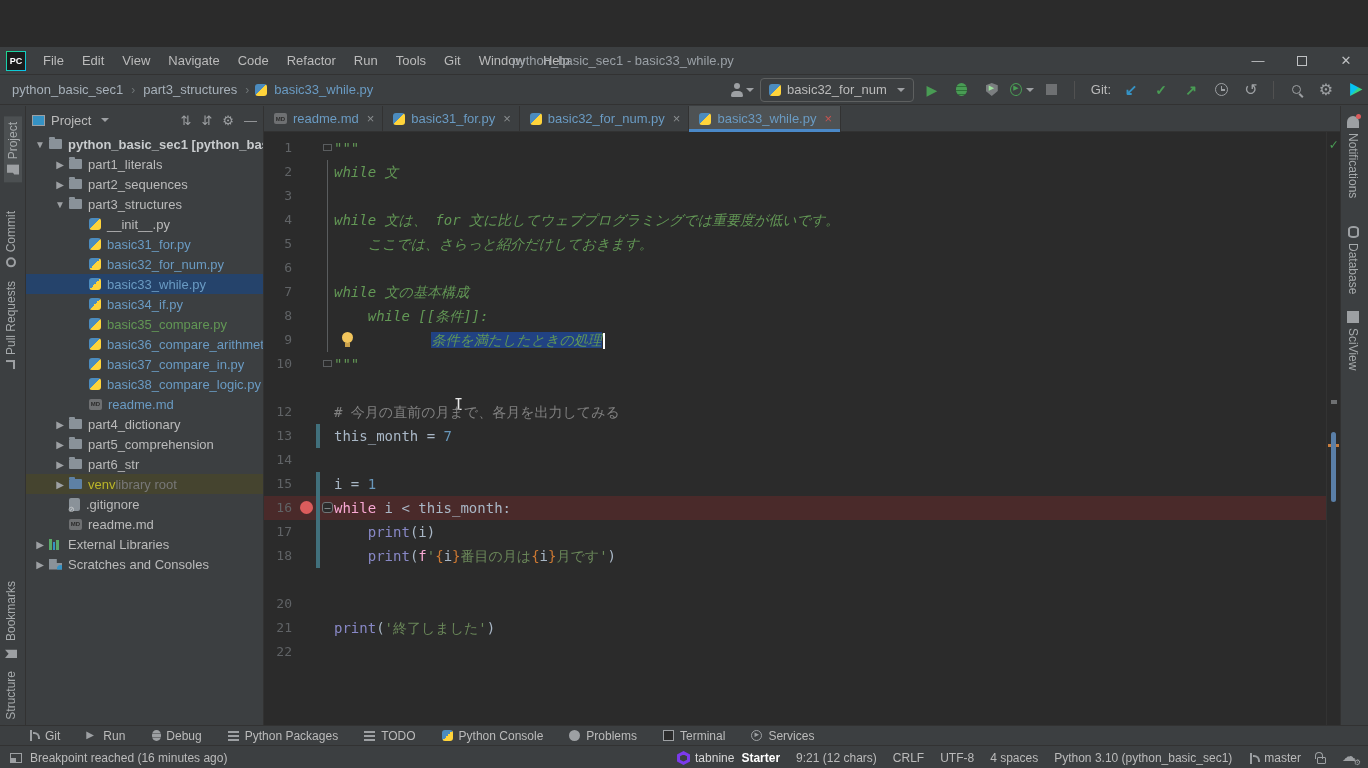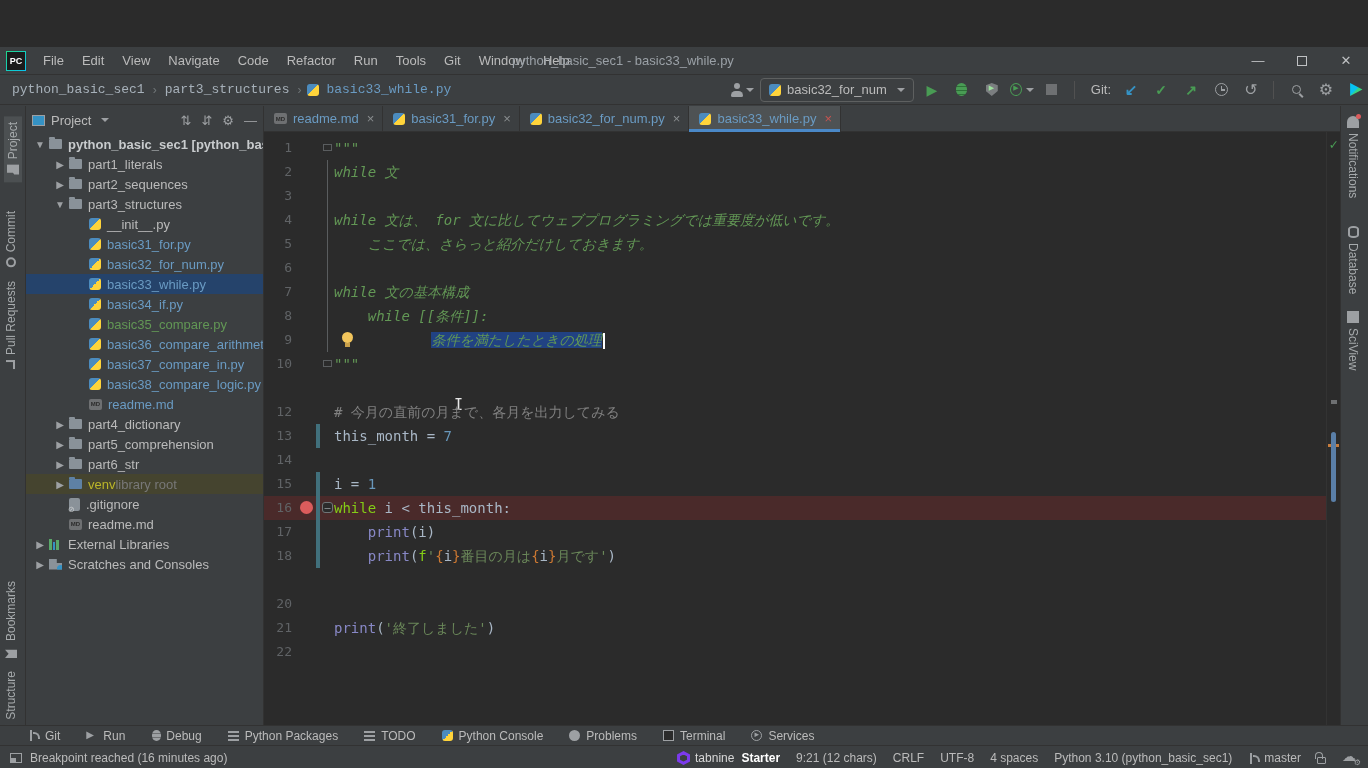--- a/index.html
+++ b/index.html
@@ -15,21 +15,21 @@
   .menus { display:flex; }
   .menu-item { padding:4px 9px; font-size:13px; color:#BBBBBB; cursor:default; }
   .win-title { position:absolute; left:512px; top:6px; font-size:13px; color:#9AA0A6; }
   .win-ctrls { margin-left:auto; display:flex; }
   .win-btn { width:44px; height:27px; display:flex; align-items:center; justify-content:center; color:#BFC1C3; font-size:13px; }
   .win-max-glyph { width:10px; height:10px; border:1px solid #BFC1C3; }
 
   
   .navrow { height:30px; background:#3C3F41; display:flex; align-items:center; border-bottom:1px solid #323232; padding-left:10px; }
   .crumbs { display:flex; align-items:center; font-size:13px; color:#A7B1BA; }
-  .crumb { padding:2px 2px;font-family:Liberation Mono, monospace; }
+  .crumb { padding:2px 2px; }
   .crumb-sep { color:#6F7577; margin:0 6px; font-size:12px; }
   .crumb.accent { color:#6A9BC3; }
   .toolbar-right { margin-left:auto; display:flex; align-items:center; gap:6px; padding-right:0; }
   .tb-sep { width:1px; height:18px; background:#515151; margin:0 4px; }
   .icon-btn { width:24px; height:22px; display:flex; align-items:center; justify-content:center; border-radius:3px; position:relative; }
   .runconfig { display:flex; align-items:center; gap:6px; background:#3C3F41; border:1px solid #5E6060;
     border-radius:4px; height:24px; padding:0 8px; font-size:13px; color:#BBBBBB; }
   .dd-arrow { width:0; height:0; border-left:4px solid transparent; border-right:4px solid transparent; border-top:4px solid #9DA0A3; margin-left:4px; }
   .glyph-green { color:#499C54; font-size:14px; }
   .glyph-blue { color:#3592C4; font-size:15px; font-weight:bold; }
@@ -113,21 +113,21 @@
   .changebar { position:absolute; left:52px; top:0; bottom:0; width:4px; background:#41707C; }
   .fold-line { position:absolute; left:63px; width:1px; background:#5A5D5F; }
   .fold-cap { position:absolute; left:59px; width:9px; height:7px; border:1px solid #5A5D5F; background:#2B2B2B; }
   .fold-minus { position:absolute; left:58px; top:6px; width:11px; height:11px; border:1px solid #6F7577; border-radius:3px;
     color:#9DA0A3; font-size:10px; line-height:9px; text-align:center; background:#2B2B2B; }
   .fold-end { position:absolute; left:59px; top:7px; width:10px; height:10px; background:#2B2B2B; border:1px solid #6F7577;
     clip-path:polygon(50% 0,100% 40%,100% 100%,0 100%,0 40%); }
   .code { position:absolute; left:70px; }
   .hl-bp { background:#4A2A2A; }
   .tok-doc { color:#629755; font-style:italic; }
-  .tok-kw { color:#84cc16; }
+  .tok-kw { color:#f9a8d4; }
   .tok-num { color:#6897BB; }
   .tok-call { color:#8888C6; }
   .tok-str { color:#6A8759; }
   .tok-brace { color:#CC7832; }
   .tok-com { color:#808080; }
   .tok-pln { color:#A9B7C6; }
   .tok-sel { background:#214283; }
   .caret { display:inline-block; width:2px; height:16px; background:#FFFFFF; vertical-align:middle; margin-left:1px; }
   .bulb { position:absolute; left:78px; top:4px; width:11px; height:11px; border-radius:50%; background:#F2C55C; }
   .bulb::after { content:""; position:absolute; left:3px; top:11px; width:5px; height:4px; background:#C9A04A; }

